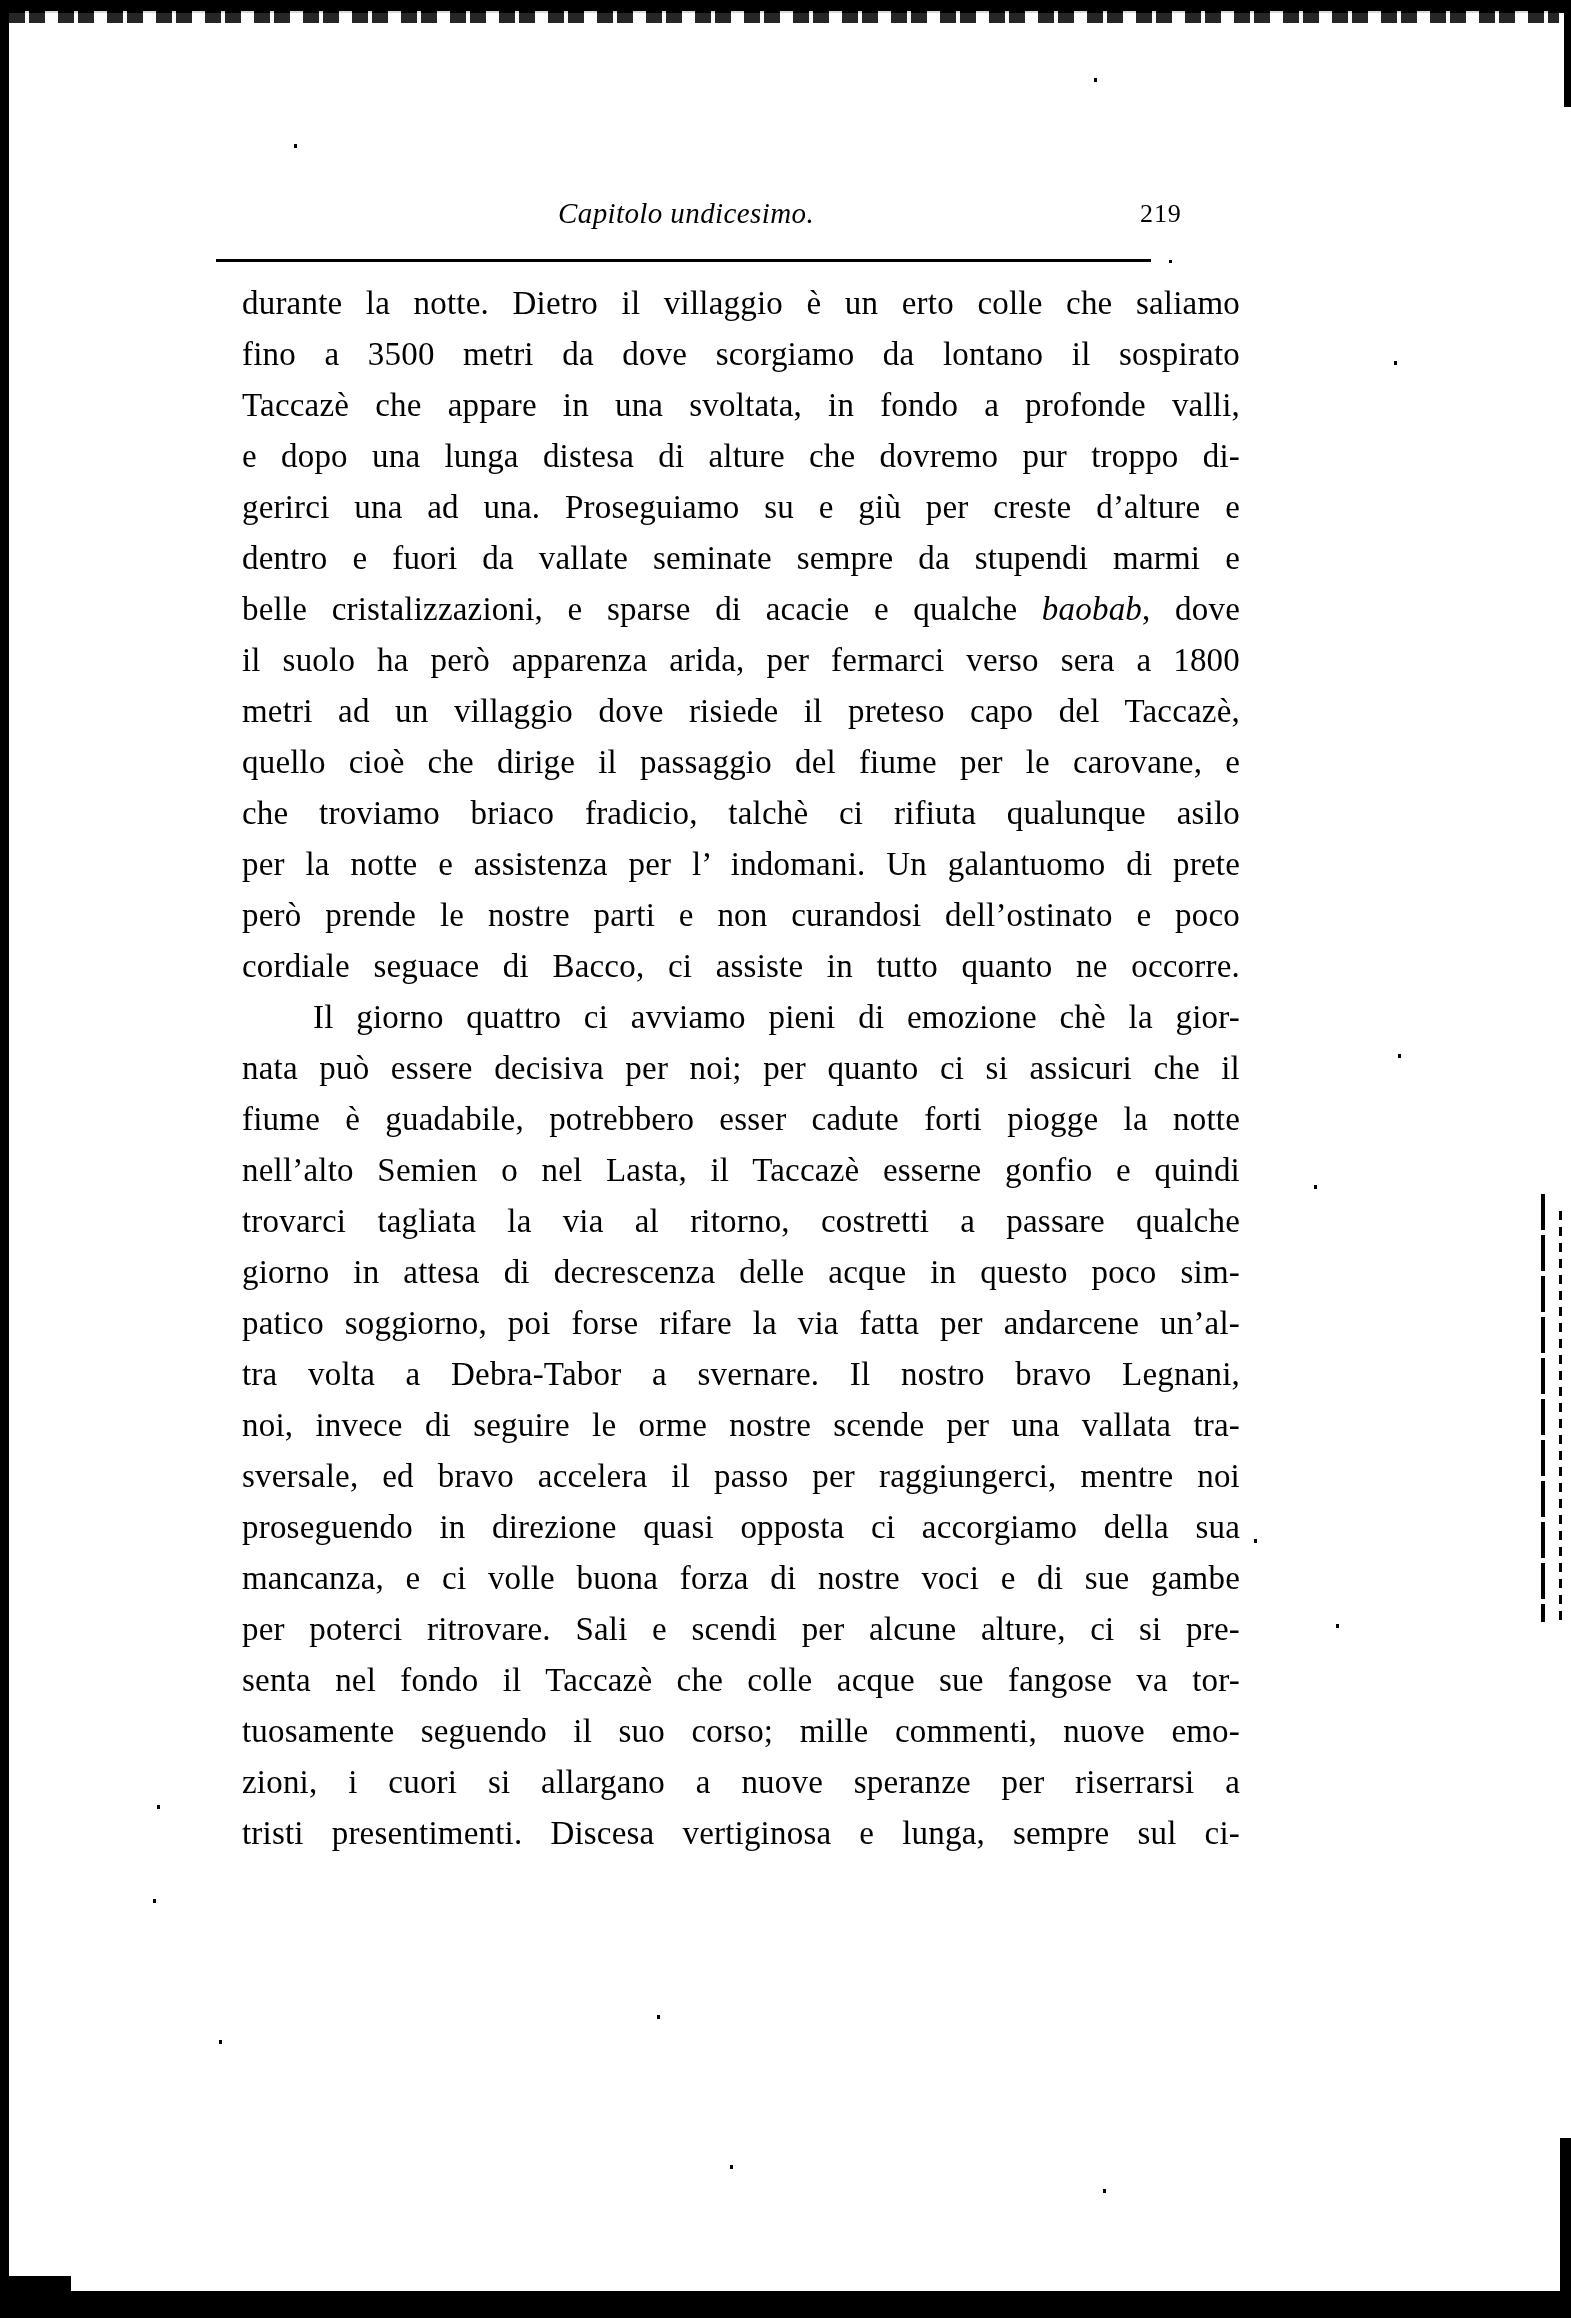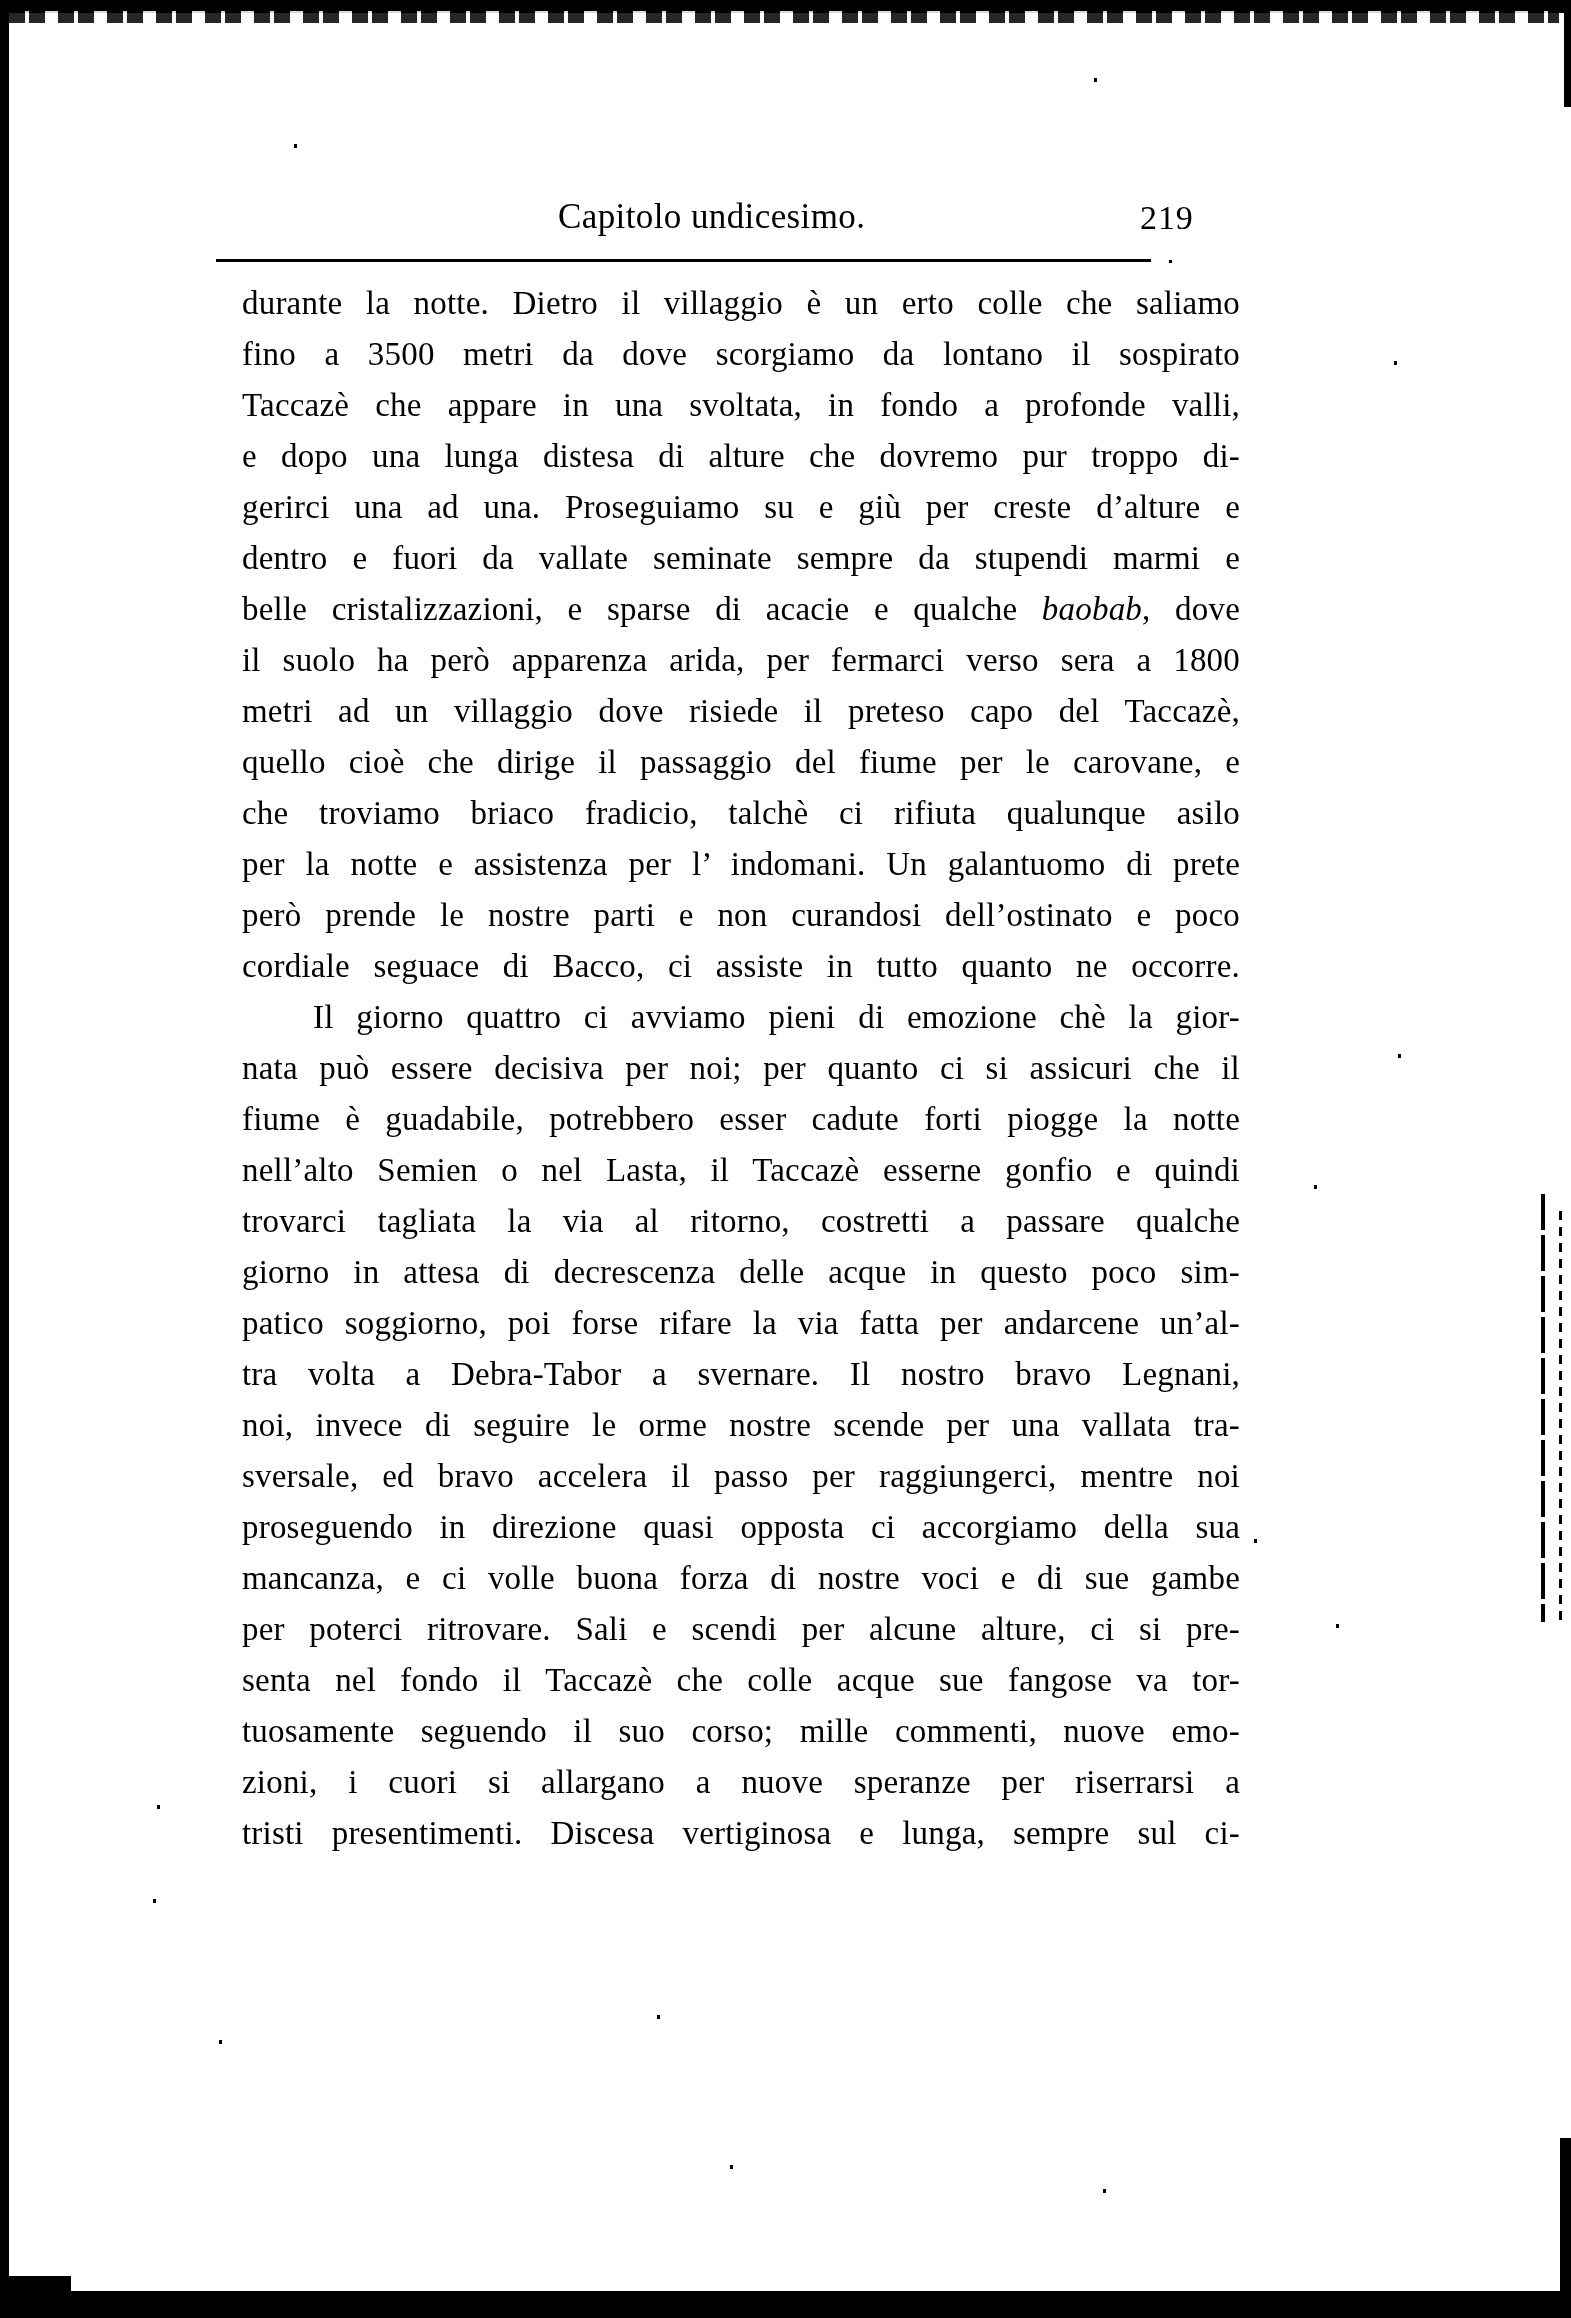--- a/index.html
+++ b/index.html
@@ -59,28 +59,29 @@
       position: absolute;
       left: 214px;
       top: 192px;
       width: 971px;
       height: 45px;
     }
     .chapter-title {
       position: absolute;
       left: 344px;
       top: 5.3px;
-      font-size: 35px;
+      font-style: italic;
+      font-size: 29px;
       letter-spacing: 0.4px;
     }
     .page-number {
       position: absolute;
       left: 926px;
       top: 7.1px;
-      font-size: 34px;
+      font-size: 26px;
       letter-spacing: 0.9px;
     }
     .head-rule {
       position: absolute;
       left: 216px;
       top: 259px;
       width: 935px;
       height: 2.7px;
       background: #000;
     }

